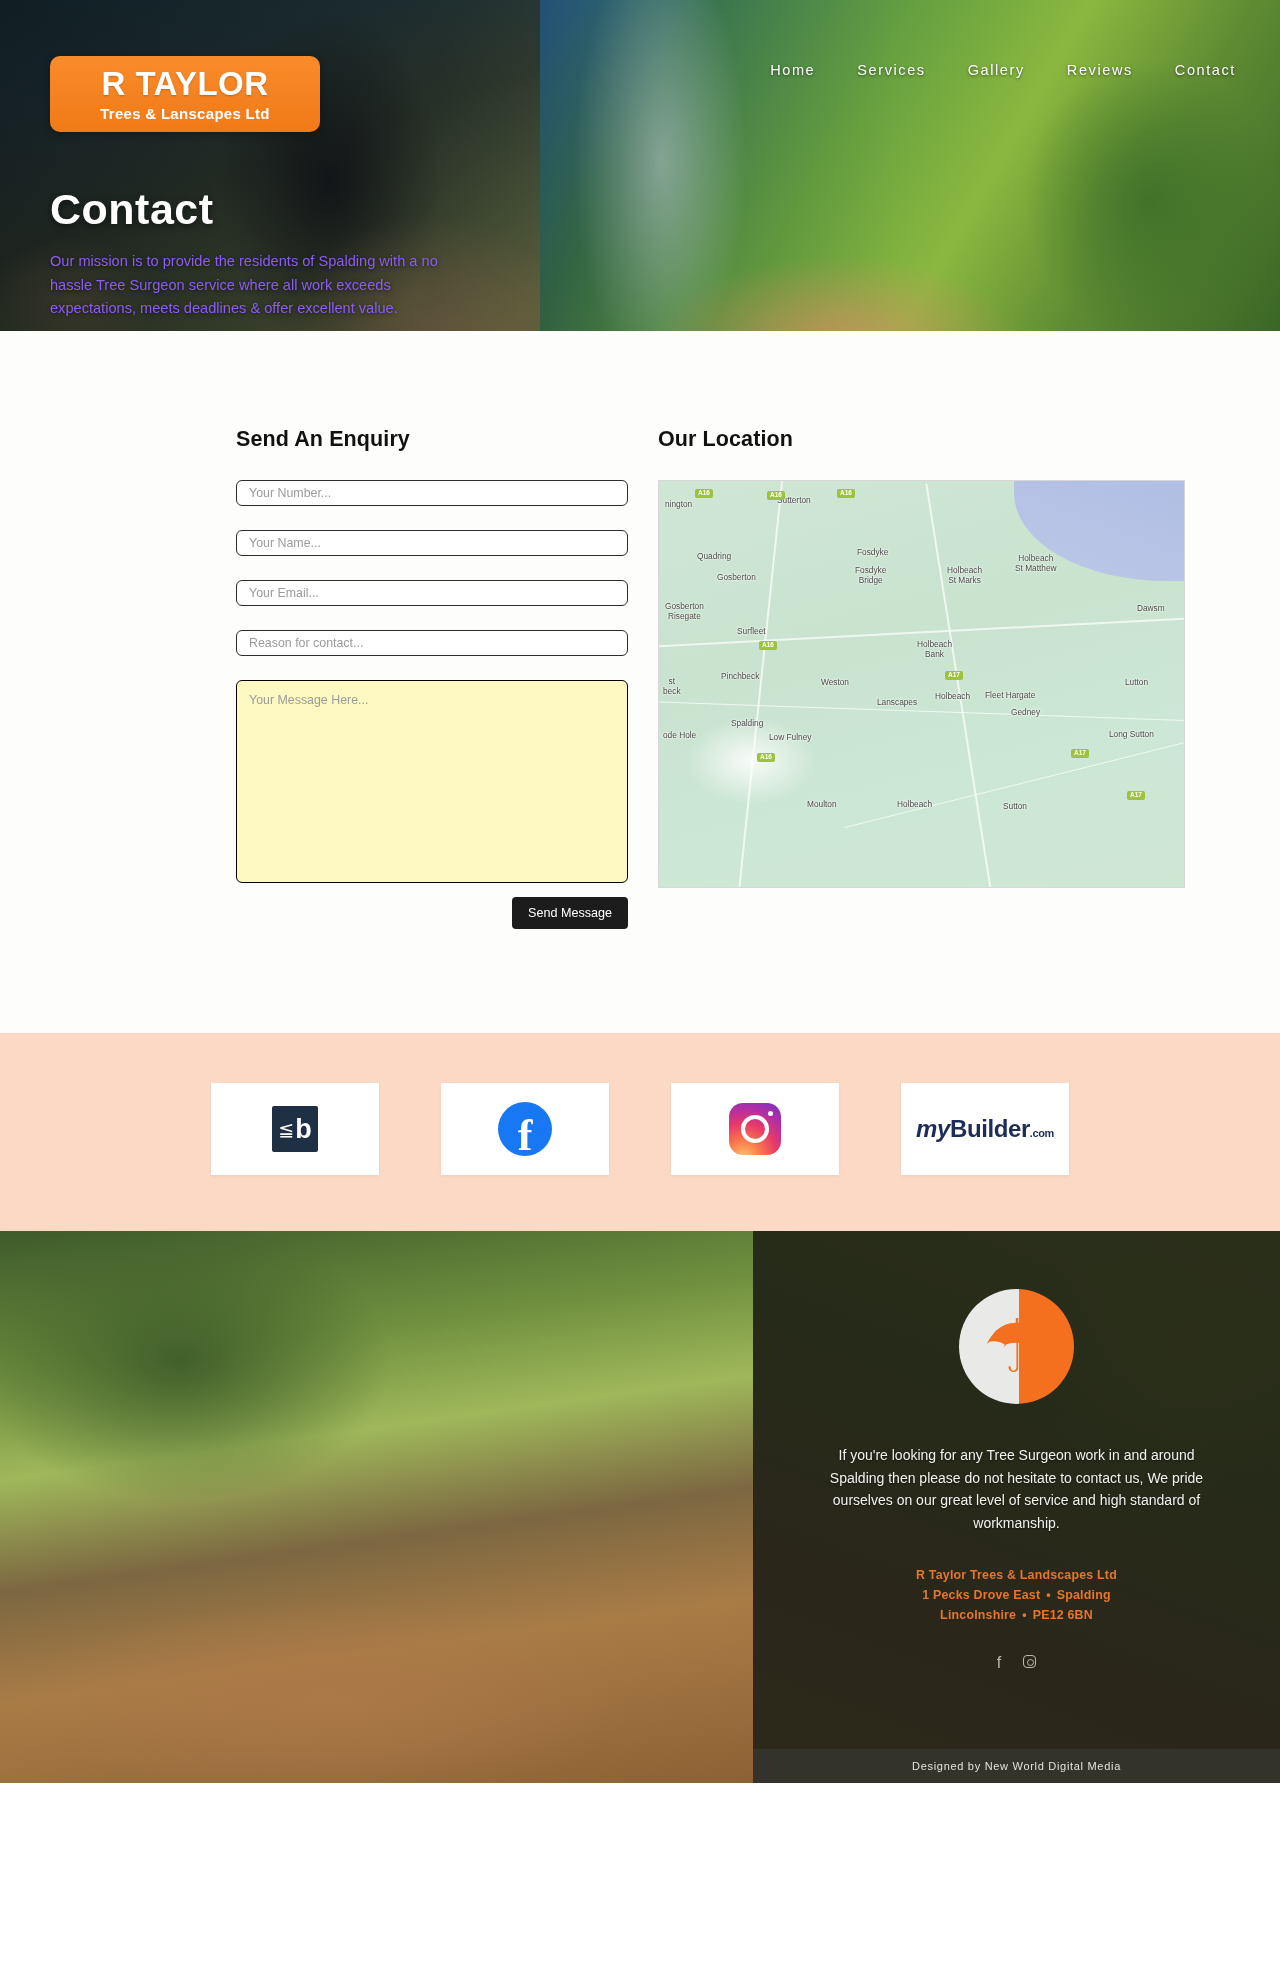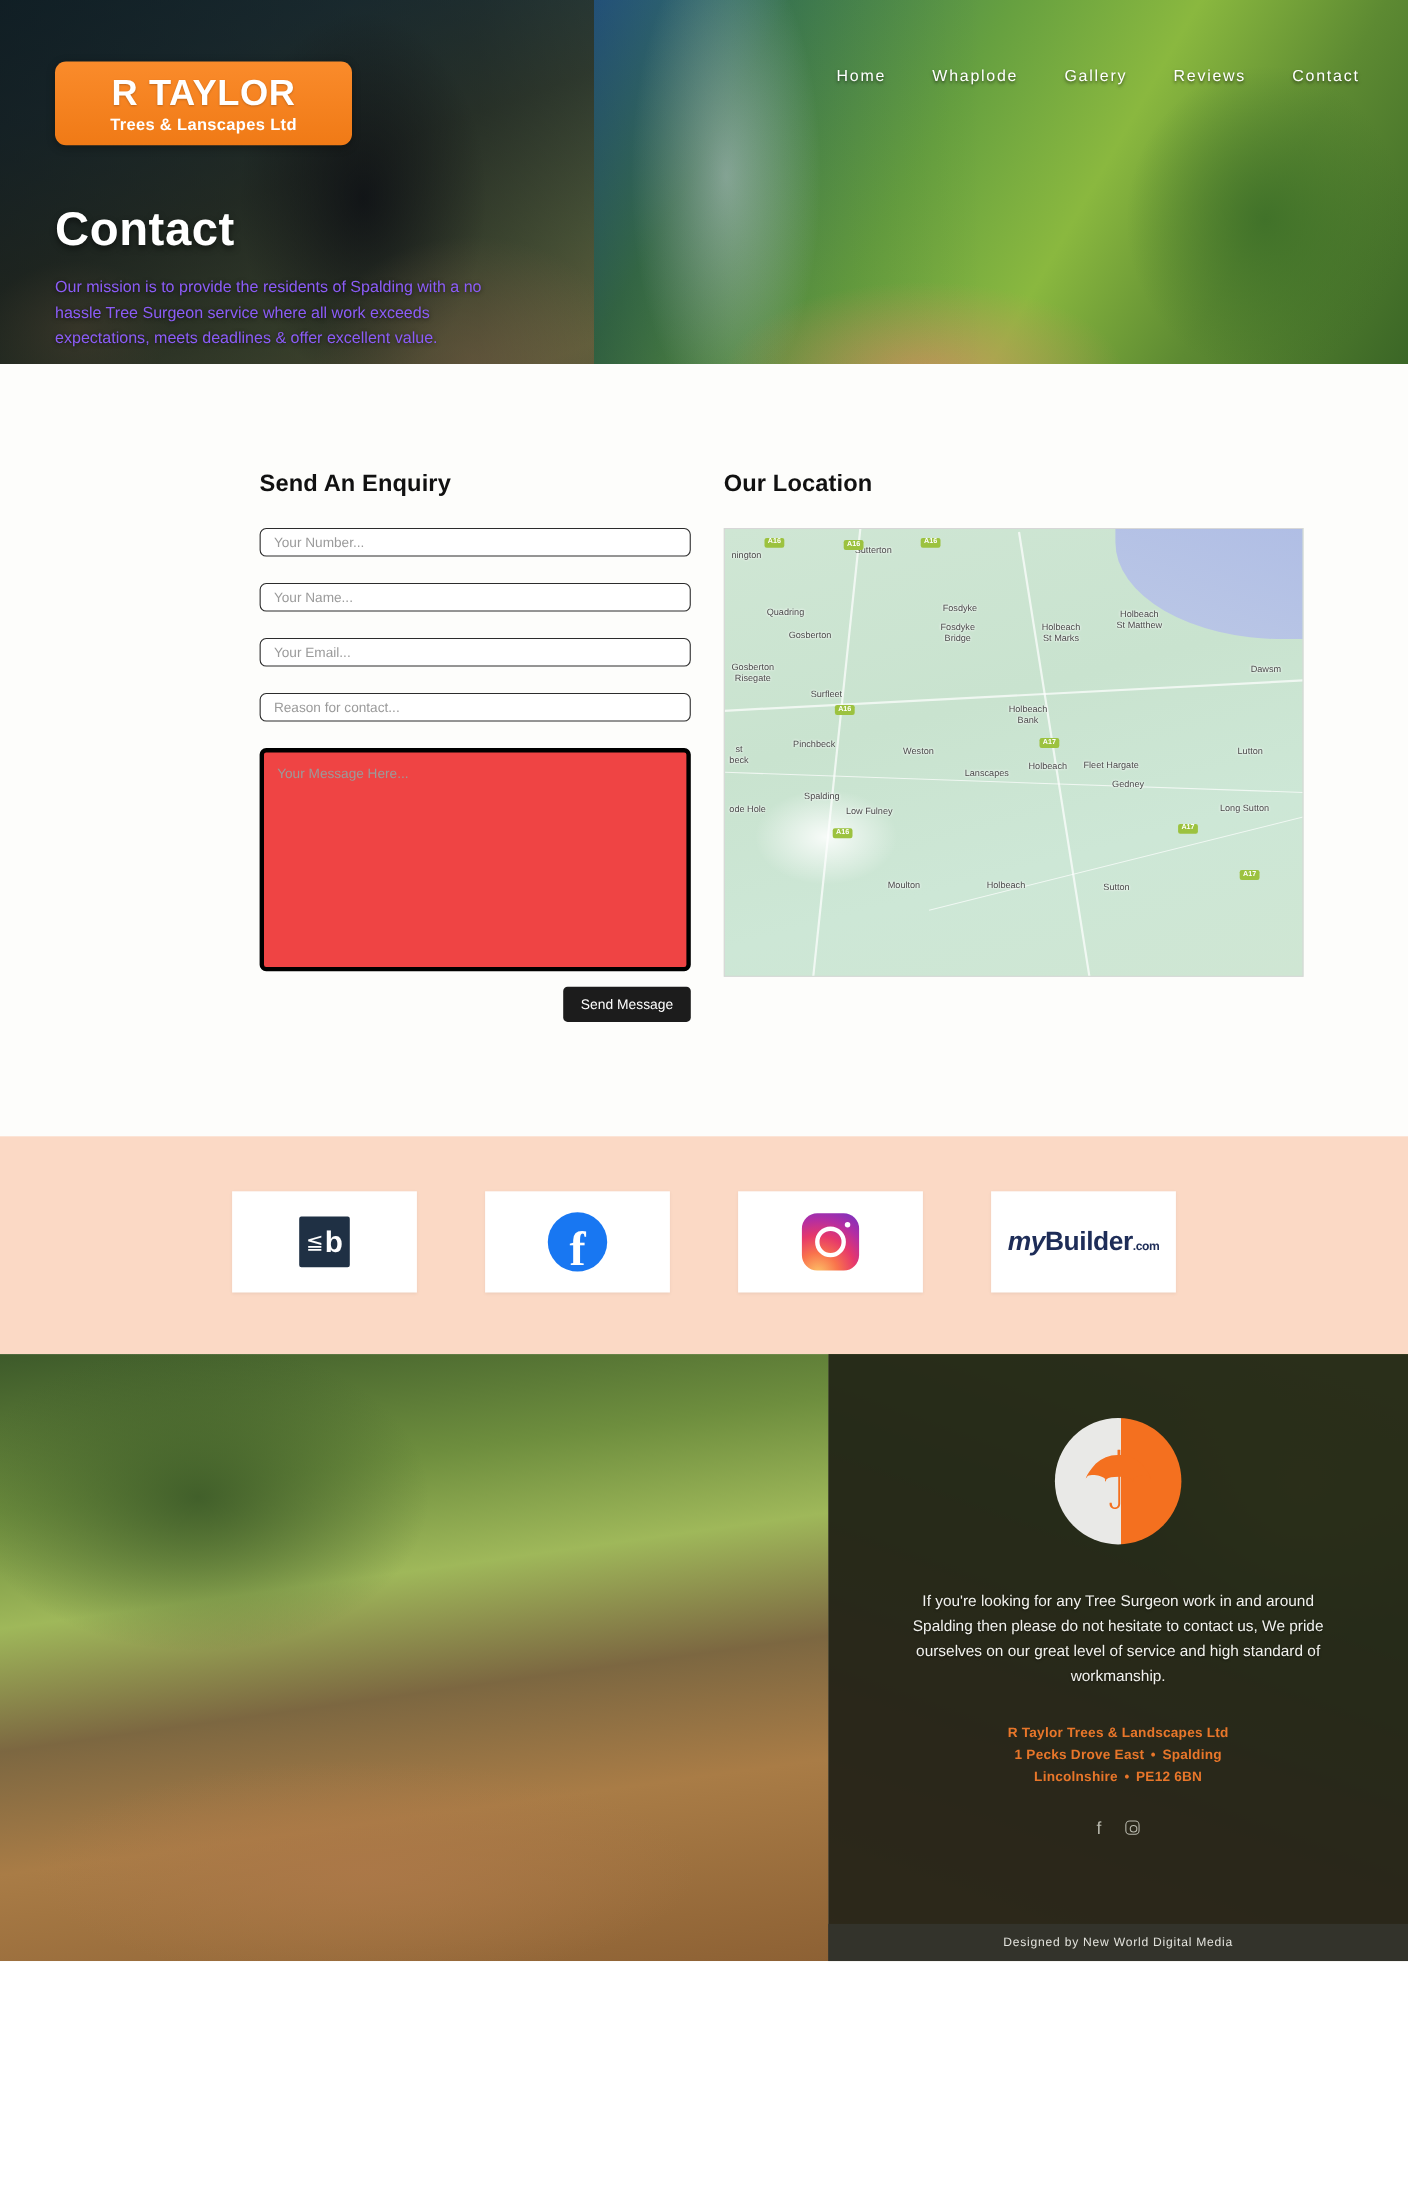--- a/index.html
+++ b/index.html
@@ -94,21 +94,21 @@
   }
   .field {
     display:block; width:100%; height:26px; margin-bottom:24px;
     border:1px solid #2c2c2c; border-radius:6px; background:#fff;
     padding:0 12px; font-size:12.4px; color:#333;
     font-family:"Liberation Sans", sans-serif;
   }
   .field::placeholder { color:#9b9b9b; font-size:12.4px; }
   .msgfield {
     display:block; width:100%; height:203px; margin-bottom:14px;
-    border:4px solid #000000; border-radius:6px; background:#ef4444;
+    border:1px solid #000000; border-radius:6px; background:#fef9c3;
     padding:12px; font-size:12.4px; color:#333; resize:none;
     font-family:"Liberation Sans", sans-serif;
   }
   .msgfield::placeholder { color:#9b9b9b; }
   .btn-row { display:flex; justify-content:flex-end; }
   .send-btn {
     background:#1c1c1c; color:#fff; border:none; border-radius:4px;
     padding:9px 16px; font-size:12.6px; cursor:pointer;
     font-family:"Liberation Sans", sans-serif;
   }
@@ -261,21 +261,21 @@
   </div>
   <div class="hero-scrim"></div>
 
   <div class="logo-badge">
     <div class="l1">R TAYLOR</div>
     <div class="l2">Trees &amp; Lanscapes Ltd</div>
   </div>
 
   <div class="hero-nav">
     <a href="#">Home</a>
-    <a href="#">Whaplode</a>
+    <a href="#">Services</a>
     <a href="#">Gallery</a>
     <a href="#">Reviews</a>
     <a href="#">Contact</a>
   </div>
 
   <div class="hero-content">
     <div class="hero-title">Contact</div>
     <div class="hero-para">Our mission is to provide the residents of Spalding with a no hassle Tree Surgeon service where all work exceeds expectations, meets deadlines &amp; offer excellent value.</div>
     <div class="hero-contactline">
       <a href="#">0800 303 2819</a>

